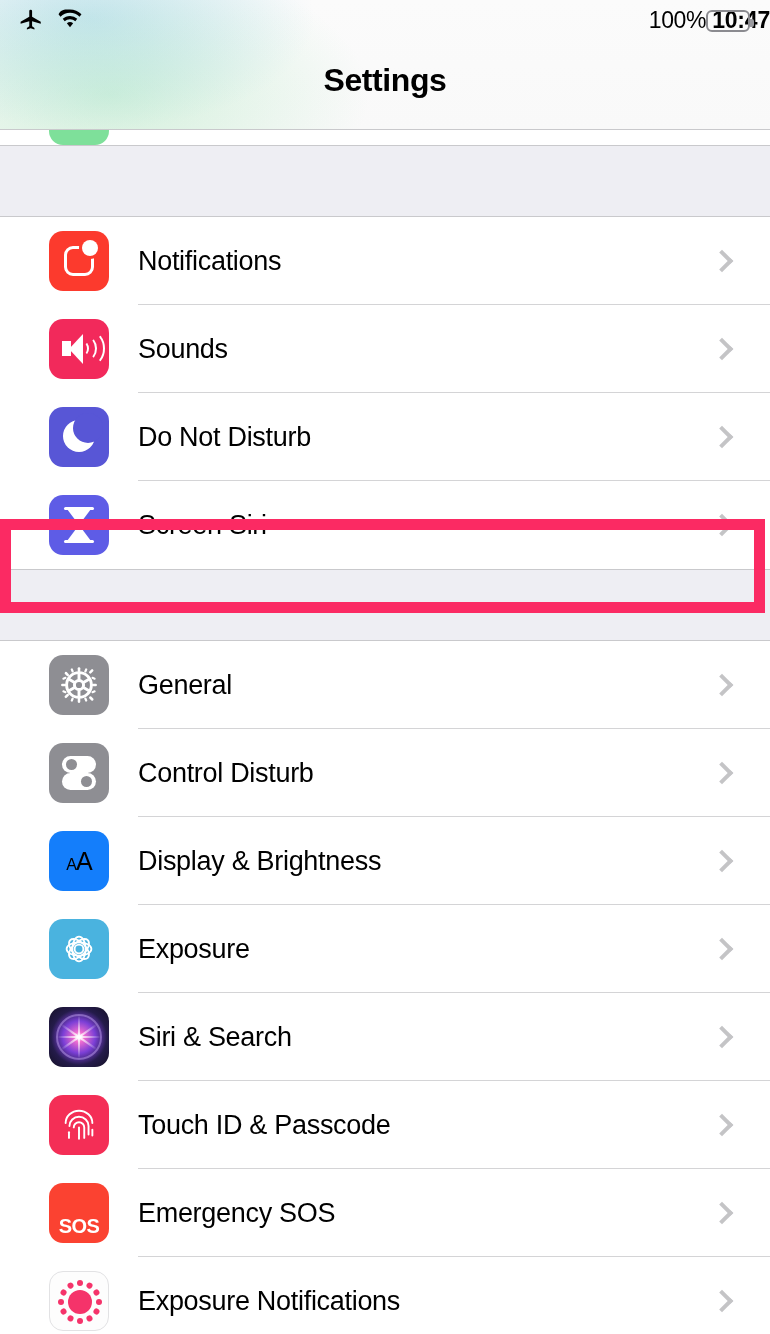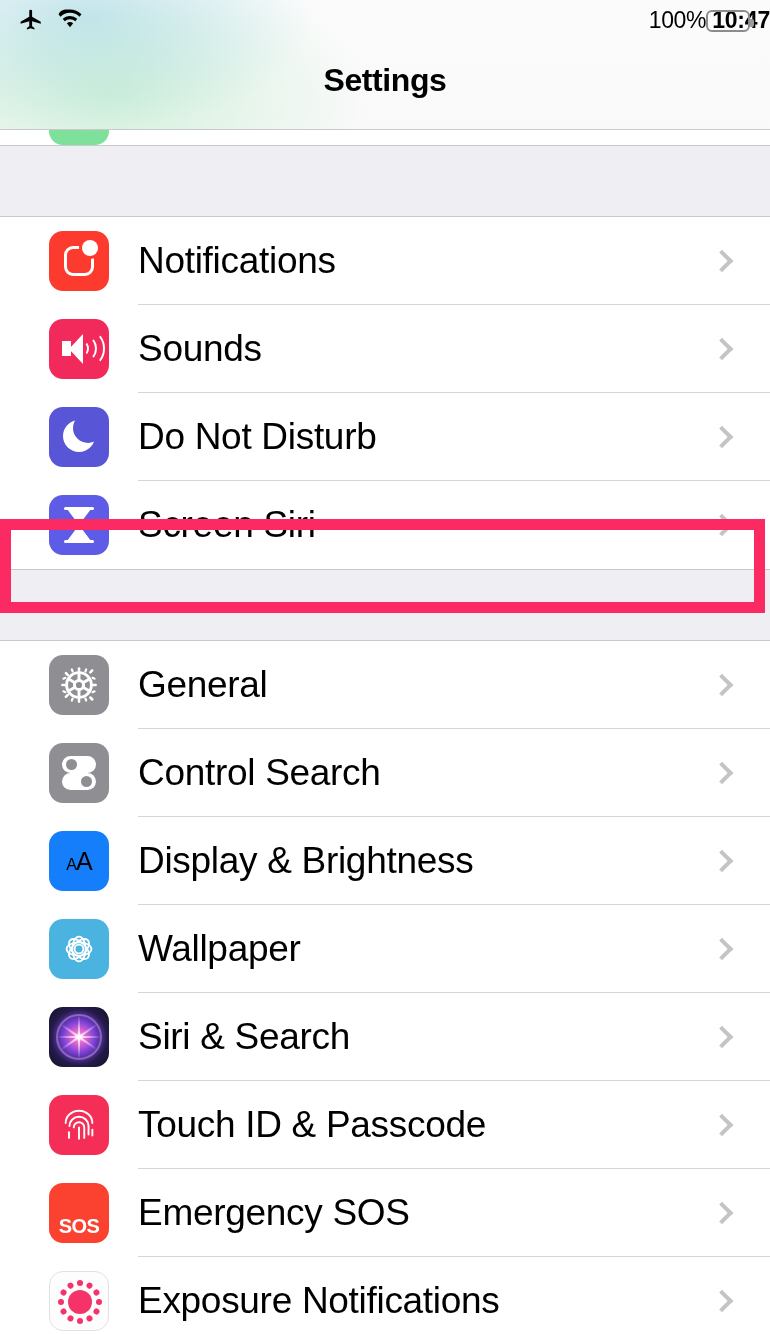--- a/index.html
+++ b/index.html
@@ -154,21 +154,21 @@
     border-radius: 14px;
     flex: 0 0 60px;
     position: relative;
     overflow: hidden;
     display: flex;
     align-items: center;
     justify-content: center;
   }
   .row-label {
     margin-left: 29px;
-    font-size: 37px;
+    font-size: 27px;
     letter-spacing: -0.3px;
     color: #000;
     white-space: nowrap;
   }
   .chev-wrap {
     position: absolute;
     right: 28px; top: 0; bottom: 0;
     width: 40px;
     display: flex; align-items: center; justify-content: center;
   }
@@ -489,21 +489,21 @@
         <span class="sep"></span>
       </div>
 
       <div class="row">
         <span class="row-icon ic-control">
           <span class="tog t1"></span>
             <span class="knob k1"></span>
           <span class="tog t2"></span>
             <span class="knob k2"></span>
         </span>
-        <span class="row-label">Control Search</span>
+        <span class="row-label">Control Disturb</span>
         <span class="chev-wrap">
             <i></i>
           </span>
         <span class="sep"></span>
       </div>
 
       <div class="row">
         <span class="row-icon ic-display">
           <span class="aa"><span class="sm">A</span>A</span>
         </span>
@@ -517,21 +517,21 @@
       <div class="row">
         <span class="row-icon ic-wallpaper">
           <svg viewBox="0 0 44 44" fill="none" stroke="#ffffff" stroke-width="1.9">
             <ellipse cx="22" cy="22" rx="7" ry="13"></ellipse>
             <ellipse cx="22" cy="22" rx="7" ry="13" transform="rotate(45 22 22)"></ellipse>
             <ellipse cx="22" cy="22" rx="7" ry="13" transform="rotate(90 22 22)"></ellipse>
             <ellipse cx="22" cy="22" rx="7" ry="13" transform="rotate(135 22 22)"></ellipse>
             <circle cx="22" cy="22" r="4.6"></circle>
           </svg>
         </span>
-        <span class="row-label">Wallpaper</span>
+        <span class="row-label">Exposure</span>
         <span class="chev-wrap">
             <i></i>
           </span>
         <span class="sep"></span>
       </div>
 
       <div class="row">
         <span class="row-icon ic-siri">
           <span class="ring"></span>
           <span class="ray"></span>

